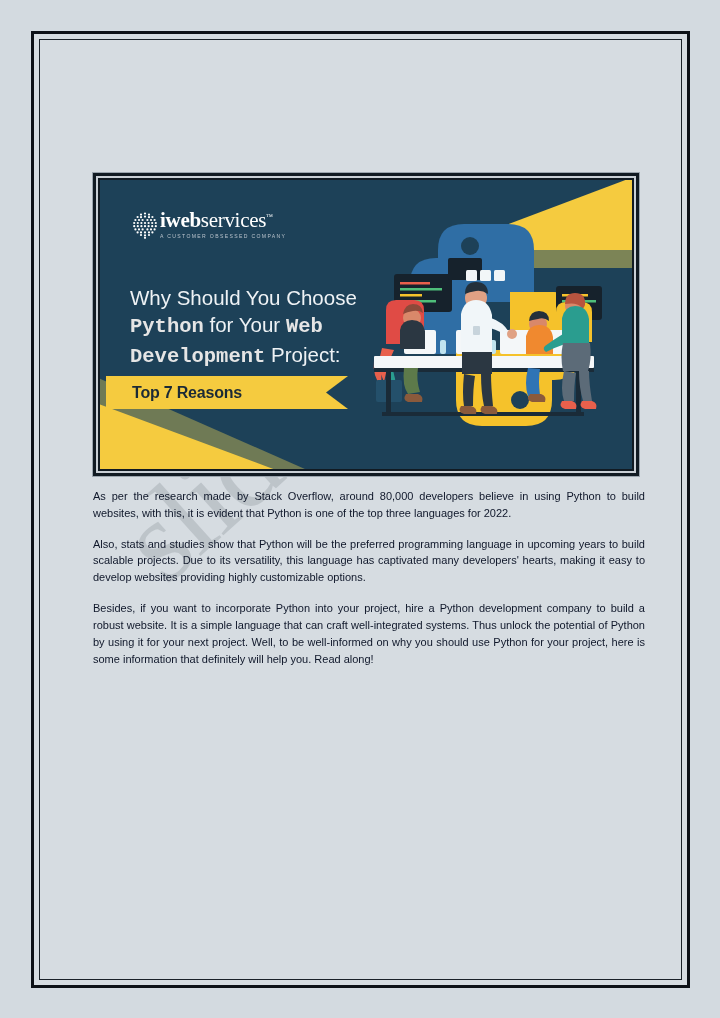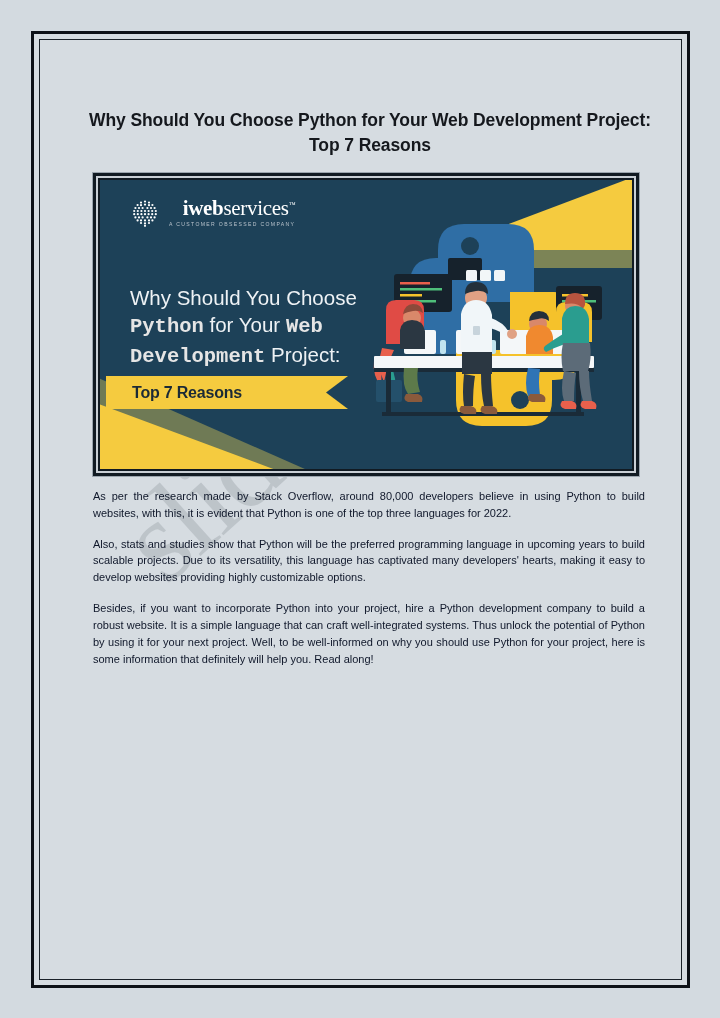--- a/index.html
+++ b/index.html
@@ -146,26 +146,24 @@
     position: absolute;
     left: -4px; bottom: -4px;
     width: 188px; height: 70px;
     background: #f5cb3f;
     clip-path: polygon(0 0, 0 100%, 100% 100%);
   }
 
   
   .banner-logo {
     position: absolute;
-    left: 30px; top: 18px;
+    left: 30px; top: 30px;
     display: flex;
     align-items: center;
-    gap: 9px;
     z-index: 4;
-    text-align: right;
   }
   .logo-globe {
     width: 30px; height: 30px;
     flex: 0 0 auto;
   }
   .logo-words { line-height: 1; }
   .logo-main {
     font-family: "Liberation Serif", serif;
     font-size: 21px;
     color: #ffffff;
@@ -270,21 +268,20 @@
 
 <div class="page-wrap">
   <div class="page-outer-border">
     <div class="page-inner-border">
       <div class="page-content">
 
         <div class="watermark">
           <div class="watermark-text">slidepser</div>
         </div>
 
-        <div class="doc-title">Why Should You Choose Python for Your Web Development Project: Top 7 Reasons</div>
 
         <div class="banner-frame">
           <div class="banner-inner-edge">
             <div class="banner">
               <div class="banner-bg"></div>
 
               <div class="deco-tr-olive"></div>
               <div class="deco-tr-yellow"></div>
               <div class="deco-bl-olive"></div>
               <div class="deco-bl-yellow"></div>

